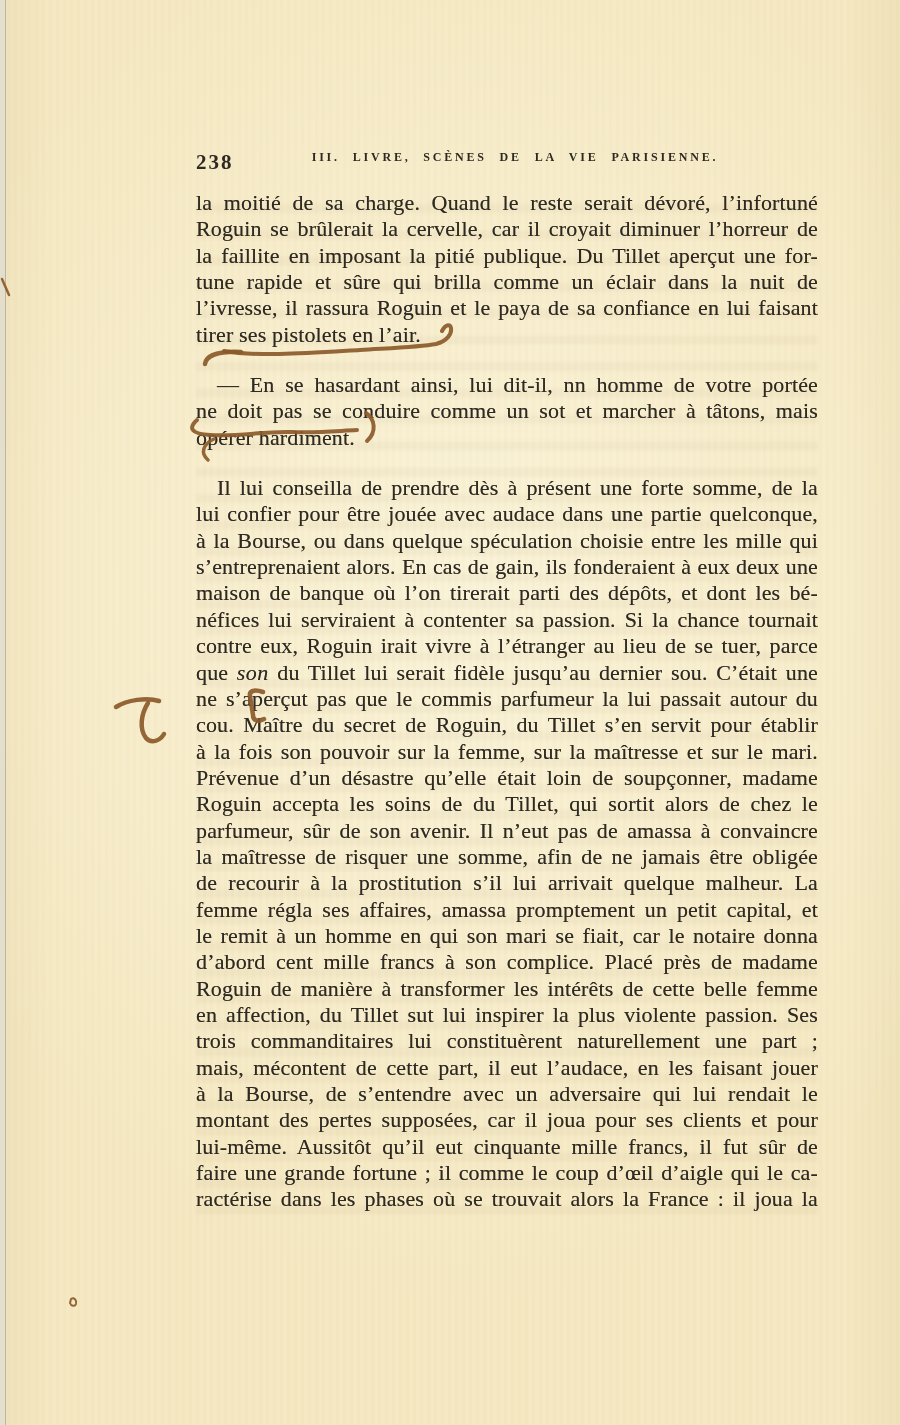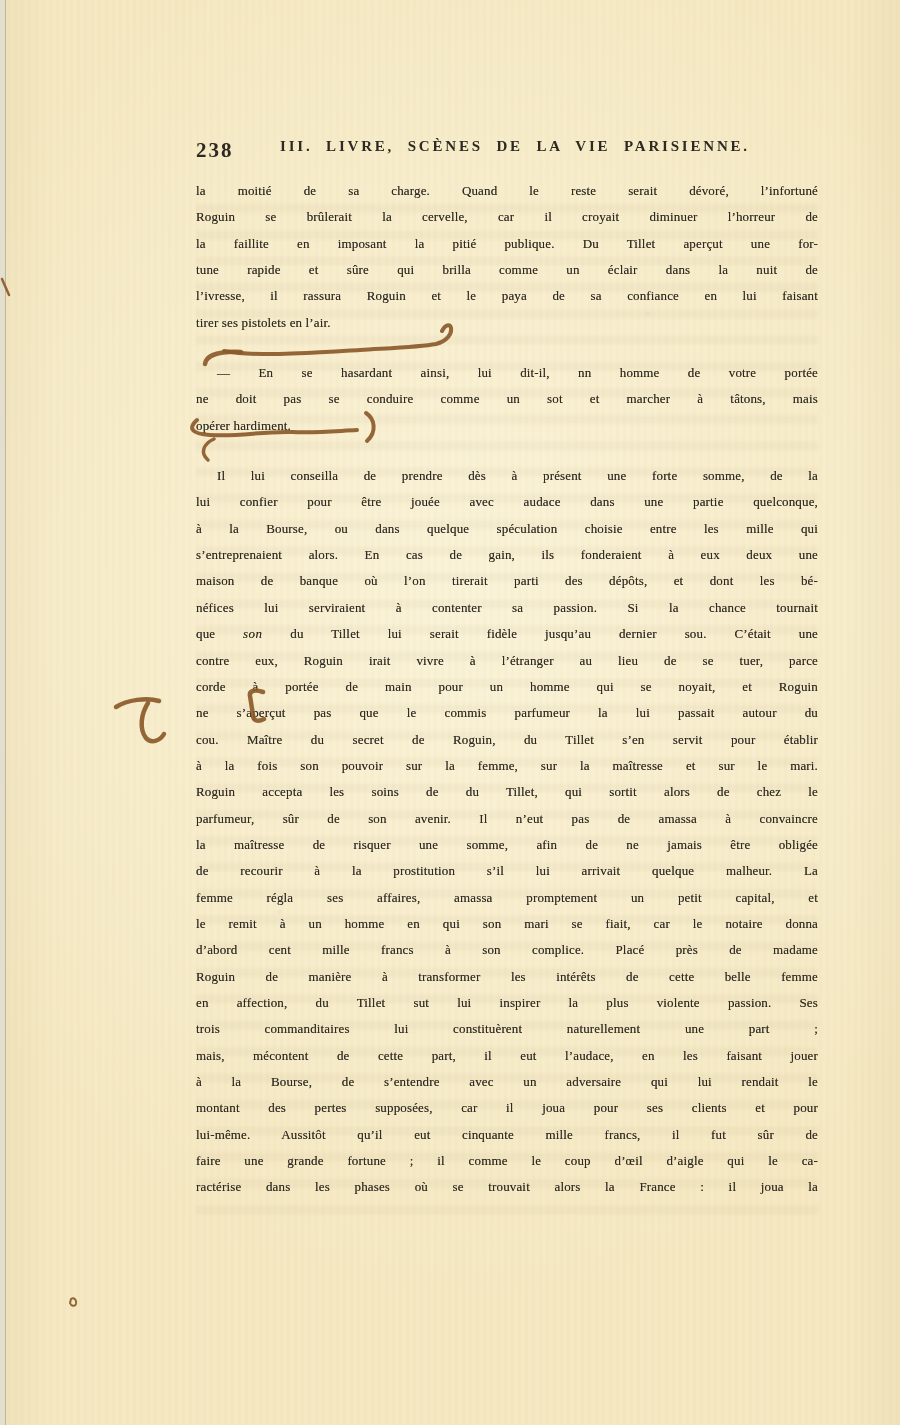--- a/index.html
+++ b/index.html
@@ -29,39 +29,39 @@
     pointer-events: none;
     background: repeating-linear-gradient(to bottom,
       transparent 0 13px, rgba(120,100,55,0.045) 15px 22px, transparent 24px 26.35px);
     filter: blur(1.5px);
   }
   #scan-edge {
     position: absolute; left: 0; top: 0; width: 5px; height: 1425px;
     background: #e4decd; border-right: 1px solid #bdb5a3;
   }
   #text-column {
-    position: absolute; left: 196px; top: 138px; width: 622px;
+    position: absolute; left: 196px; top: 150px; width: 622px;
     color: var(--ink, #2e2a23);
   }
   #running-header {
     position: relative; height: 26px;
     display: flex; align-items: baseline; justify-content: center;
   }
   #page-number {
     position: absolute; left: 0; top: 0;
     font-size: 21px; letter-spacing: 2px; font-weight: 600;
   }
   #header-title {
-    font-size: 15px; font-weight: 700;
+    font-size: 12px; font-weight: 700;
     letter-spacing: 2.8px; word-spacing: 7px;
     white-space: nowrap; transform: translateX(8px);
   }
   #text-lines { margin-top: 14px; }
   .line {
-    font-size: 13px; line-height: 26.35px; height: 26.35px;
+    font-size: 22px; line-height: 26.35px; height: 26.35px;
     letter-spacing: 0.15px; white-space: normal;
     text-align: justify; text-align-last: justify;
     text-shadow: 0 0 0.5px rgba(45,38,25,0.55);
   }
   .line.eop { text-align-last: left; }
   .line.indent { text-indent: 21px; margin-top: 24px; }
   .line i { letter-spacing: 0.4px; }
   #annotations { position: absolute; inset: 0; pointer-events: none; }
   #annotations path {
     fill: none; stroke: var(--annot, #8b5a2a);
@@ -90,26 +90,26 @@
         <div class="line eop">tirer ses pistolets en l’air.</div>
         <div class="line indent">— En se hasardant ainsi, lui dit-il, nn homme de votre portée</div>
         <div class="line">ne doit pas se conduire comme un sot et marcher à tâtons, mais</div>
         <div class="line eop">opérer hardiment.</div>
         <div class="line indent">Il lui conseilla de prendre dès à présent une forte somme, de la</div>
         <div class="line">lui confier pour être jouée avec audace dans une partie quelconque,</div>
         <div class="line">à la Bourse, ou dans quelque spéculation choisie entre les mille qui</div>
         <div class="line">s’entreprenaient alors. En cas de gain, ils fonderaient à eux deux une</div>
         <div class="line">maison de banque où l’on tirerait parti des dépôts, et dont les bé-</div>
         <div class="line">néfices lui serviraient à contenter sa passion. Si la chance tournait</div>
+        <div class="line">contre eux, Roguin irait vivre à l’étranger au lieu de se tuer, parce</div>
         <div class="line">que <i>son</i> du Tillet lui serait fidèle jusqu’au dernier sou. C’était une</div>
-        <div class="line">contre eux, Roguin irait vivre à l’étranger au lieu de se tuer, parce</div>
-        <div class="line">corde à portée de main pour un homme qui se noyait, et Roguin</div>
         <div class="line">ne s’aperçut pas que le commis parfumeur la lui passait autour du</div>
         <div class="line">cou. Maître du secret de Roguin, du Tillet s’en servit pour établir</div>
         <div class="line">à la fois son pouvoir sur la femme, sur la maîtresse et sur le mari.</div>
+        <div class="line">Prévenue d’un désastre qu’elle était loin de soupçonner, madame</div>
         <div class="line">Roguin accepta les soins de du Tillet, qui sortit alors de chez le</div>
         <div class="line">parfumeur, sûr de son avenir. Il n’eut pas de amassa à convaincre</div>
         <div class="line">la maîtresse de risquer une somme, afin de ne jamais être obligée</div>
         <div class="line">de recourir à la prostitution s’il lui arrivait quelque malheur. La</div>
         <div class="line">femme régla ses affaires, amassa promptement un petit capital, et</div>
         <div class="line">le remit à un homme en qui son mari se fiait, car le notaire donna</div>
         <div class="line">d’abord cent mille francs à son complice. Placé près de madame</div>
         <div class="line">Roguin de manière à transformer les intérêts de cette belle femme</div>
         <div class="line">en affection, du Tillet sut lui inspirer la plus violente passion. Ses</div>
         <div class="line">trois commanditaires lui constituèrent naturellement une part ;</div>

